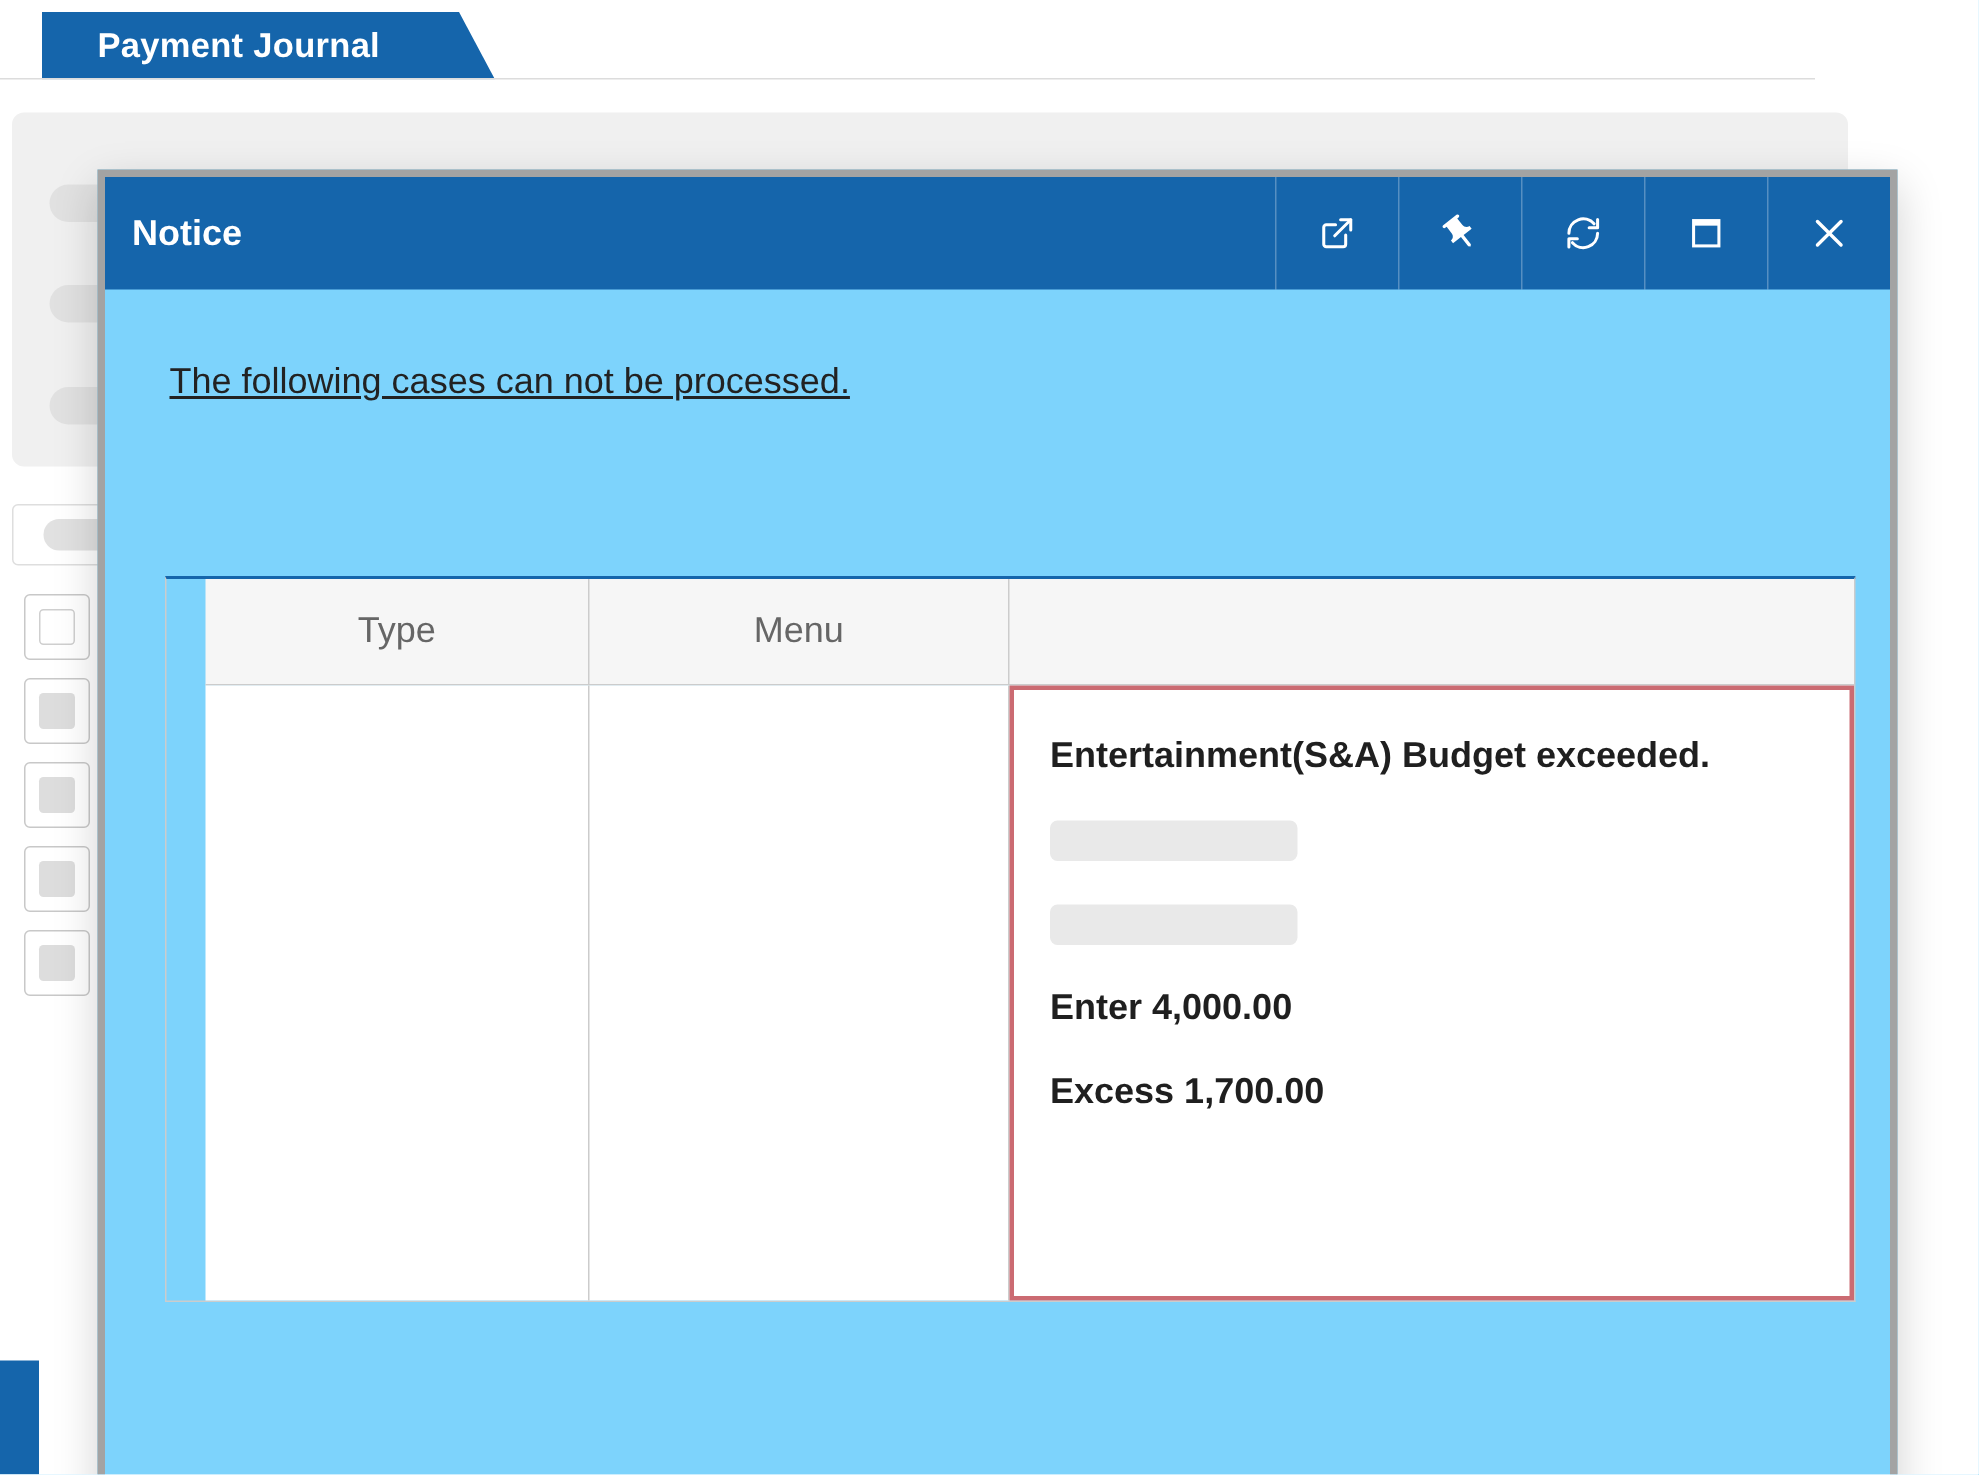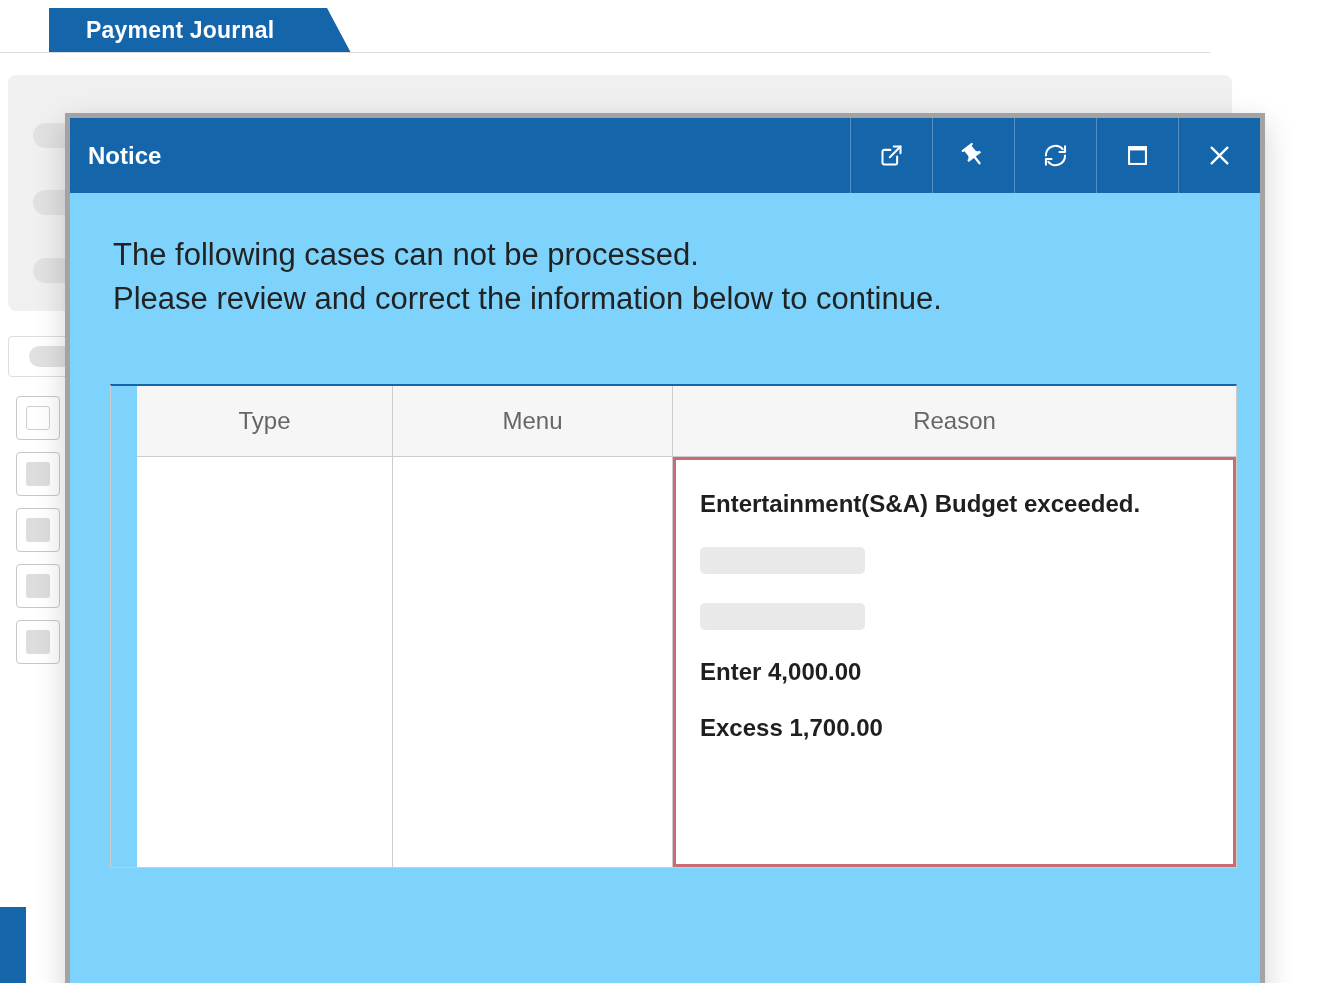--- a/index.html
+++ b/index.html
@@ -7,21 +7,20 @@
   .stage { position:relative; width:1319px; height:983px; background:#ffffff; overflow:hidden; }
 
   
   .tab {
     position:absolute; left:28px; top:8px; width:302px; height:45px;
     background:#1565ab; color:#ffffff;
     clip-path:polygon(0 0, calc(100% - 24px) 0, 100% 100%, 0 100%);
     display:flex; align-items:center; padding-left:37px;
     font-size:23px; font-weight:bold; letter-spacing:0.2px;
     cursor:pointer;
-    margin-left:21px;
   }
   .tab-underline { position:absolute; left:0; top:52px; width:1210px; height:1px; background:#dcdcdc; }
 
   
   .bg-panel { position:absolute; left:8px; top:75px; width:1224px; height:236px; background:#f0f0f0; border-radius:8px; }
   .bg-pill { position:absolute; height:25px; width:190px; background:#e1e1e1; border-radius:13px; }
   .bg-pill.p1 { left:25px; top:48px; }
   .bg-pill.p2 { left:25px; top:115px; }
   .bg-pill.p3 { left:25px; top:183px; }
 
@@ -49,21 +48,21 @@
   }
   .modal-title { color:#ffffff; font-size:24px; font-weight:bold; padding-left:18px; }
   .header-actions { display:flex; height:100%; }
   .icon-btn {
     width:82px; height:100%; display:flex; align-items:center; justify-content:center;
     border-left:1px solid rgba(255,255,255,0.28); cursor:pointer;
   }
   .icon-btn svg { width:27px; height:27px; display:block; }
 
   
-  .messages { position:absolute; left:43px; top:115px; font-size:31px; color:#222222; line-height:44px; }
+  .messages { position:absolute; left:43px; top:115px; font-size:24px; color:#222222; line-height:44px;text-decoration:underline; }
 
   .ntable { position:absolute; left:40px; top:266px; width:1127px; border-top:2px solid #1565ab;
             border-left:1px solid #cccccc; border-right:1px solid #cccccc; border-bottom:1px solid #cccccc;padding-left:26px; }
   .thead { display:flex; height:71px; background:#f6f6f6; border-bottom:1px solid #cccccc; }
   .th { display:flex; align-items:center; justify-content:center; font-size:24px; color:#666666; }
   .th.type, .td.type { width:256px; }
   .th.menu, .td.menu { width:280px;text-align:center; }
   .th.reason, .td.reason { flex:1; }
   .th.type, .th.menu, .td.type, .td.menu { border-right:1px solid #cccccc; }
   .tbody-row { display:flex; height:410px; background:#ffffff; }
@@ -153,28 +152,26 @@
             <path d="M5 5l14 14"></path>
             <path d="M19 5 5 19"></path>
           </svg>
         </div>
 
       </div>
     </div>
 
     <div class="messages">
       <div>The following cases can not be processed.</div>
-      <div>Please review and correct the information below to continue.</div>
     </div>
 
     <div class="ntable">
       <div class="thead">
         <div class="th type">Type</div>
         <div class="th menu">Menu</div>
-        <div class="th reason">Reason</div>
       </div>
       <div class="tbody-row">
         <div class="td type"></div>
         <div class="td menu"></div>
         <div class="td reason">
           <div class="reason-error">
             <div class="r-line">Entertainment(S&amp;A) Budget exceeded.</div>
             <div class="r-skel-wrap">
                 <div class="r-skel"></div>
               </div>

